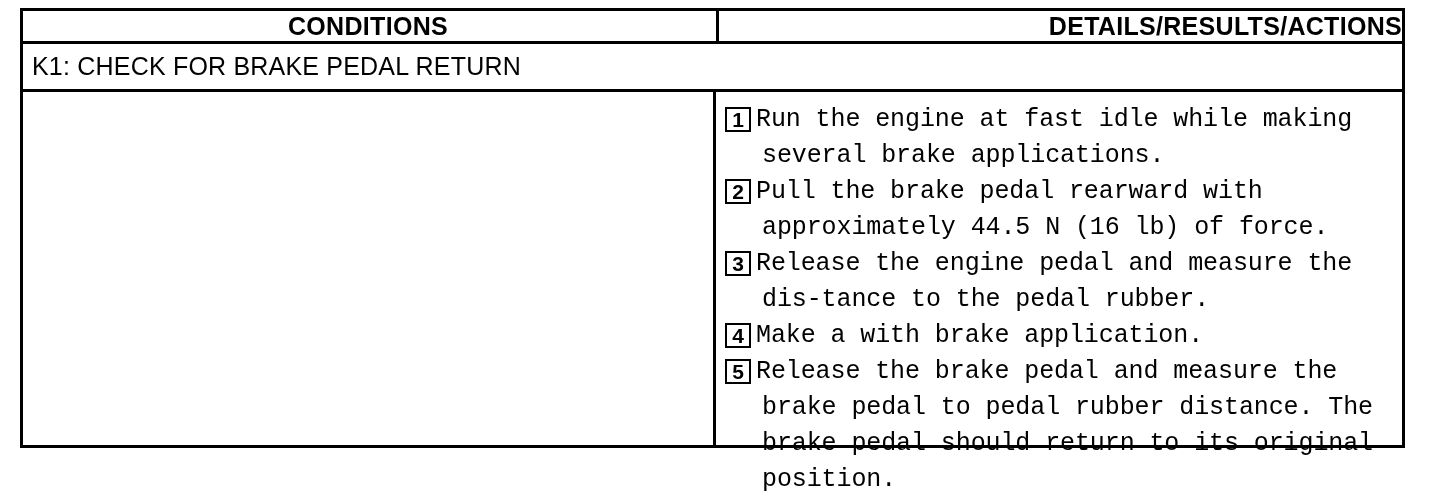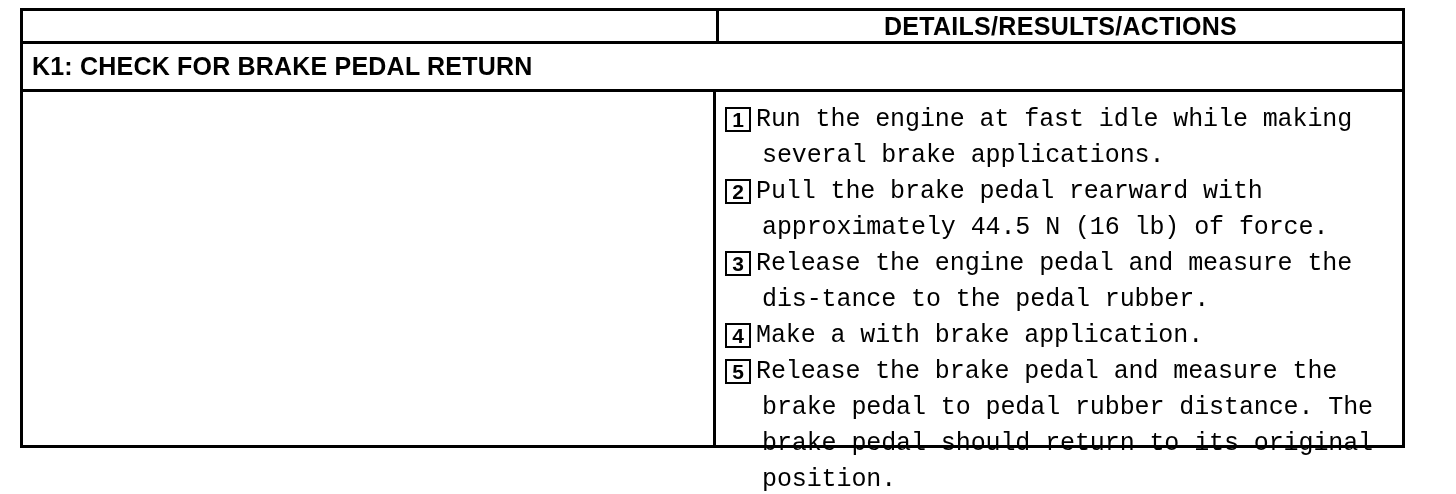--- a/index.html
+++ b/index.html
@@ -60,38 +60,39 @@
   }
   .header-cell.conditions {
     left: 0;
     width: 690px;
   }
   .header-cell.details {
     left: 693px;
     right: 0;
     width: auto;
     border-left: 3px solid #000000;
+    justify-content: flex-end;
   }
 
   
   .title-row {
     position: absolute;
     left: 0;
     top: 33px;
     width: 100%;
     height: 48px;
     box-sizing: border-box;
     border-bottom: 3px solid #000000;
     display: flex;
     align-items: center;
   }
   .title-text {
     padding-left: 9px;
     font-size: 25px;
-    font-weight: bold;
+    font-weight: normal;
     letter-spacing: 0.2px;
     white-space: nowrap;
   }
 
   
   .body-row {
     position: absolute;
     left: 0;
     top: 81px;
     right: 0;
@@ -145,20 +146,23 @@
   }
 </style>
 </head>
 <body>
 
 <div class="sheet">
 
   <div class="proc-table">
 
     <div class="header-row">
+      <div class="header-cell conditions">
+        <span>CONDITIONS</span>
+      </div>
       <div class="header-cell details">
         <span>DETAILS/RESULTS/ACTIONS</span>
       </div>
     </div>
 
     <div class="title-row">
       <span class="title-text">K1: CHECK FOR BRAKE PEDAL RETURN</span>
     </div>
 
     <div class="body-row">

